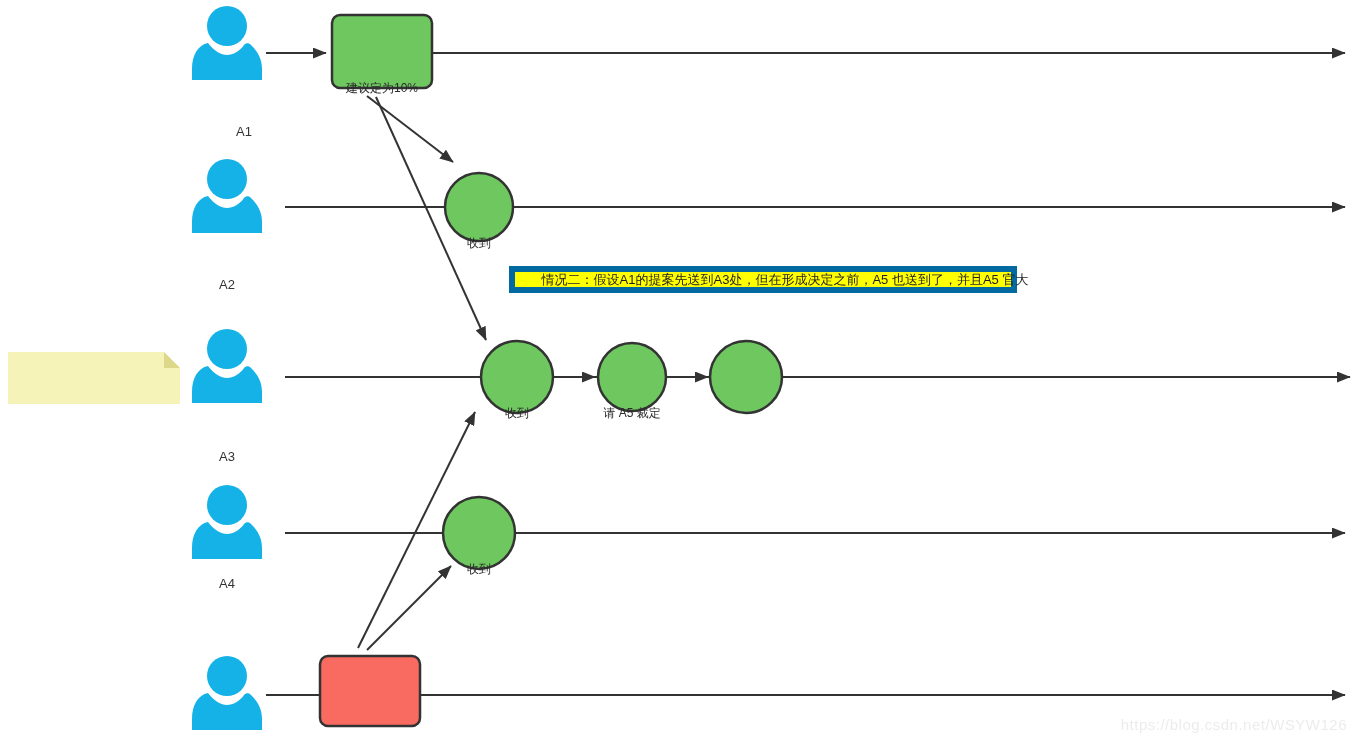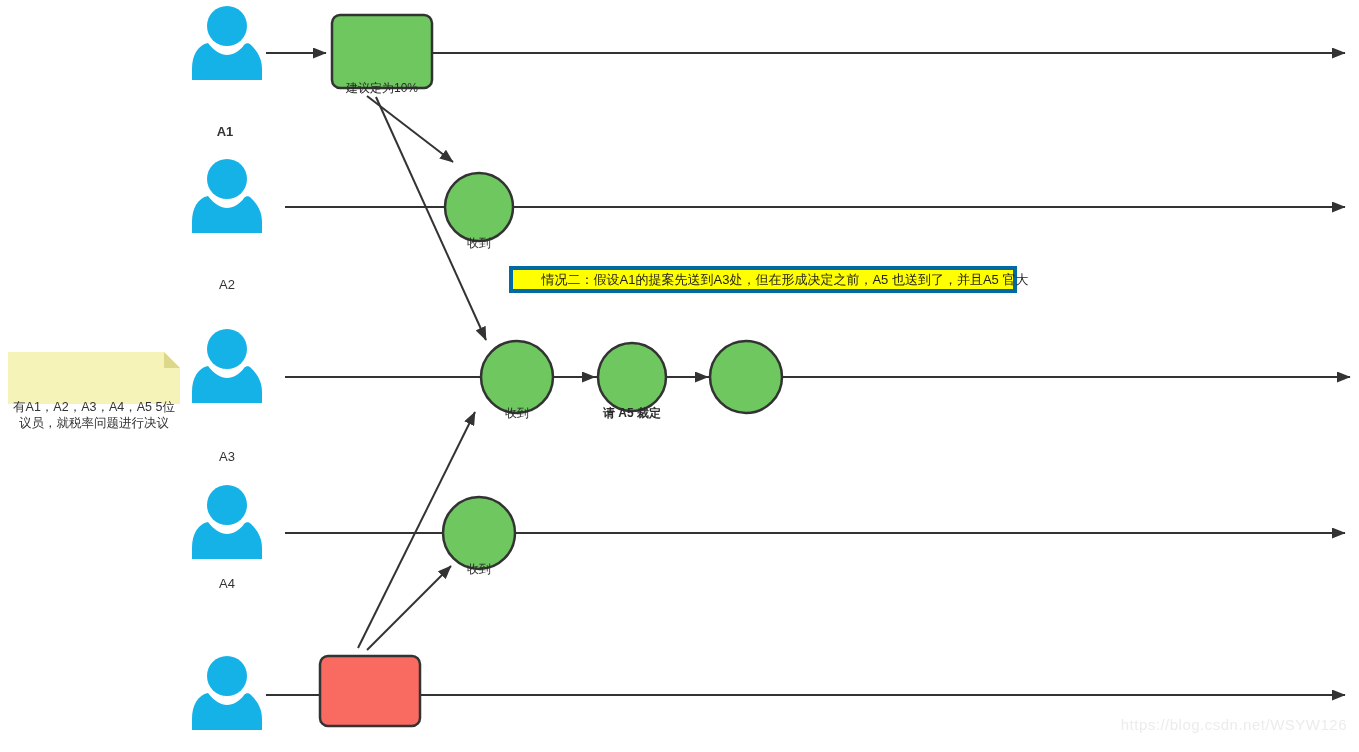--- a/index.html
+++ b/index.html
@@ -9,21 +9,21 @@
   }
   #stage svg{position:absolute;left:0;top:0;}
   .ov{position:absolute;display:flex;align-items:center;justify-content:center;
       text-align:center;pointer-events:none;margin-top:37px;}
   .actor-label{font-size:13px;color:#333;}
   .node-text{font-size:12px;color:#2b2b2b;line-height:1.3;}
   .node-text.small{font-size:11px;line-height:1.25;}
   .note-text{font-size:12.5px;line-height:1.32;color:#333;}
   .banner{
     position:absolute;left:509px;top:266px;width:508px;height:27px;
-    background:#ffff00;border:4px solid #0369a1;box-sizing:border-box;
+    background:#ffff00;border:6px solid #0369a1;box-sizing:border-box;
     display:flex;align-items:center;justify-content:center;
     font-size:13px;color:#1f1f1f;white-space:nowrap;padding-left:44px;
   }
   .watermark{
     position:absolute;left:1085px;top:716px;width:262px;text-align:right;
     font-size:15px;color:#ececec;letter-spacing:.5px;
   }
 </style>
 </head>
 <body>
@@ -69,31 +69,30 @@
     <use href="#person" x="192" y="5"></use>
     <use href="#person" x="192" y="158"></use>
     <use href="#person" x="192" y="328"></use>
     <use href="#person" x="192" y="484"></use>
     <use href="#person" x="192" y="655"></use>
 
     <polygon points="8,352 164,352 180,368 180,404 8,404" fill="#F5F3B7"></polygon>
     <polygon points="164,352 164,368 180,368" fill="#DCD789"></polygon>
   </svg>
 
-  <div class="ov actor-label" style="left:195px;top:86px;width:60px;height:16px;font-weight:bold;">A1</div>
+  <div class="ov actor-label" style="left:214px;top:86px;width:60px;height:16px;">A1</div>
   <div class="ov actor-label" style="left:197px;top:239px;width:60px;height:16px;">A2</div>
   <div class="ov actor-label" style="left:197px;top:411px;width:60px;height:16px;">A3</div>
   <div class="ov actor-label" style="left:197px;top:538px;width:60px;height:16px;">A4</div>
   <div class="ov actor-label" style="left:197px;top:753px;width:60px;height:16px;">A5</div>
 
   <div class="ov node-text" style="left:332px;top:15px;width:100px;height:73px;">建议定为10%</div>
   <div class="ov node-text" style="left:445px;top:173px;width:68px;height:68px;">收到</div>
   <div class="ov node-text" style="left:481px;top:341px;width:72px;height:72px;">收到</div>
-  <div class="ov node-text" style="left:602px;top:343px;width:60px;height:68px;font-weight:bold;">请 A5 裁定</div>
+  <div class="ov node-text" style="left:602px;top:343px;width:60px;height:68px;">请 A5 裁定</div>
   <div class="ov node-text" style="left:443px;top:497px;width:72px;height:72px;">收到</div>
 
-  <div class="ov note-text" style="left:12px;top:354px;width:164px;height:48px;">有A1，A2，A3，A4，A5 5位议员，就税率问题进行决议</div>
 
   <div class="banner">情况二：假设A1的提案先送到A3处，但在形成决定之前，A5 也送到了，并且A5 官大</div>
 
   <div class="watermark">https://blog.csdn.net/WSYW126</div>
 
 </div>
 
 </body></html>

